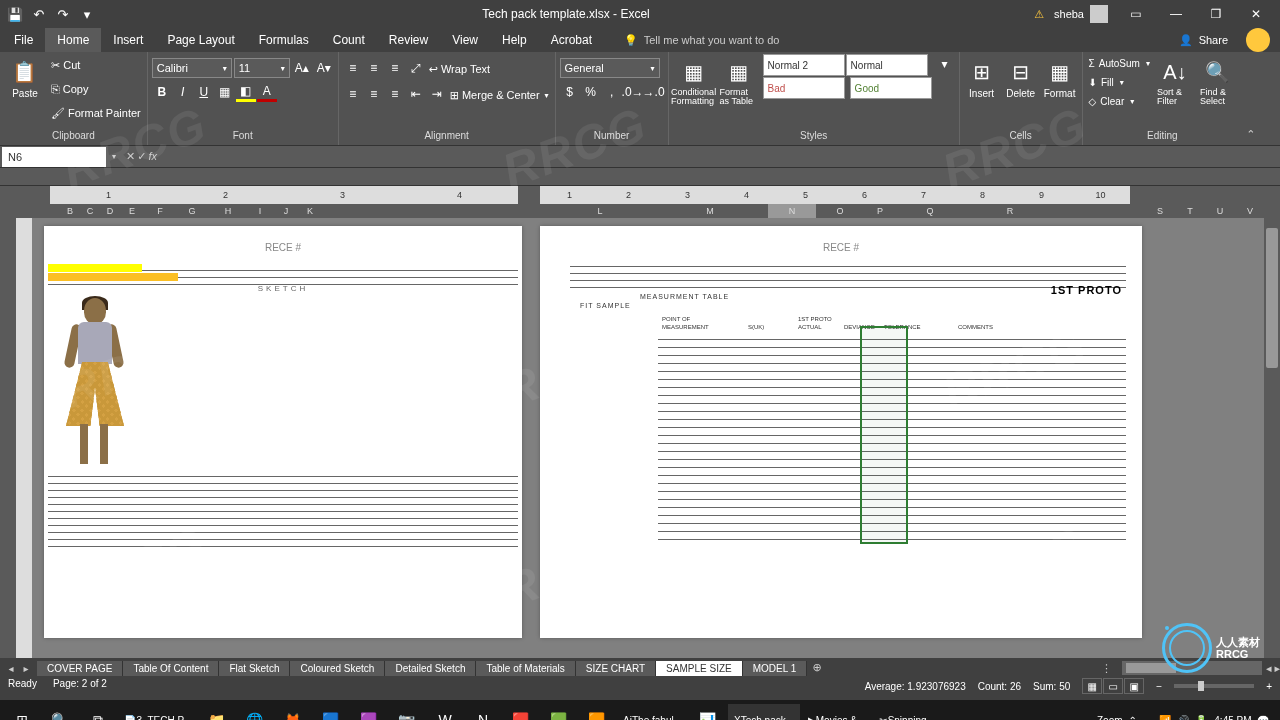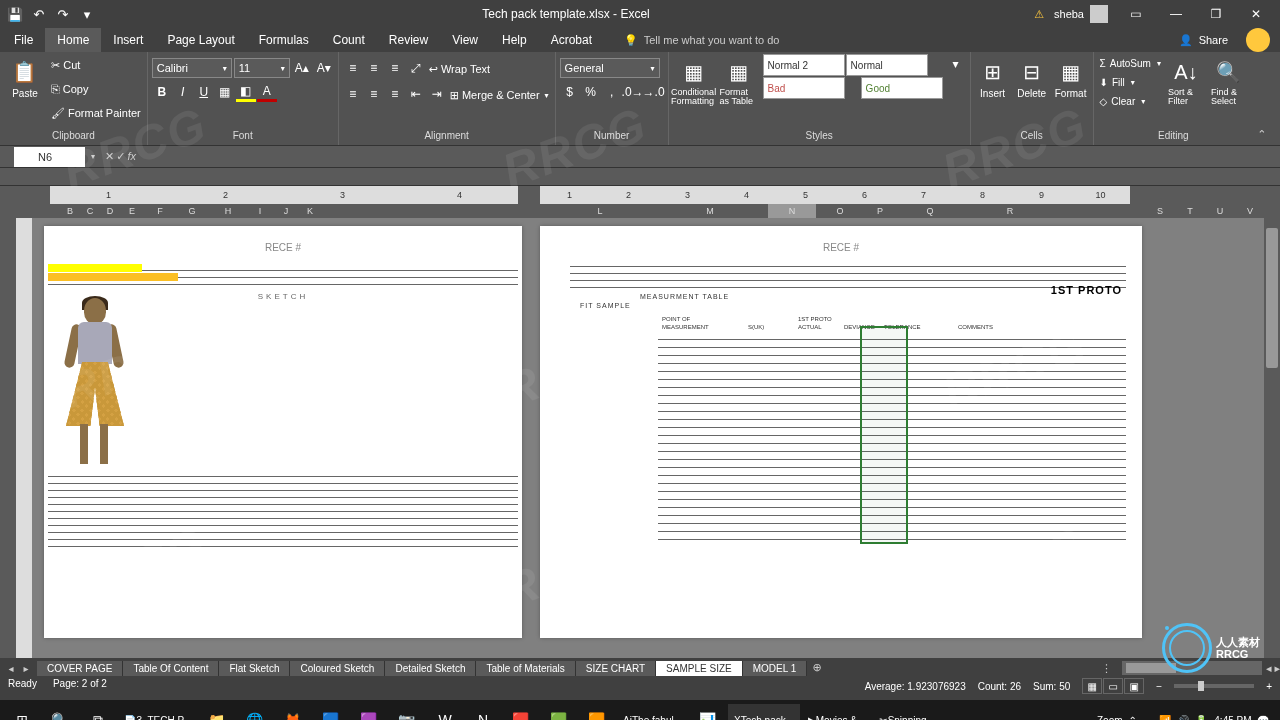--- a/index.html
+++ b/index.html
@@ -31,21 +31,21 @@
 .font-name{width:80px}
 .font-size{width:56px}
 .btnrow{display:flex;gap:1px}
 .mini-btn{width:20px;height:20px;display:flex;align-items:center;justify-content:center;color:#fff;font-size:12px}
 .style-cell{width:82px;height:22px;background:#fff;color:#333;font-size:10px;padding:2px 4px;border:1px solid #999;display:flex;align-items:center}
 .style-cell.bad{color:#C0504D}
 .style-cell.good{color:#548235}
 .editing-col{display:flex;flex-direction:column;gap:1px}
 .editing-row{display:flex;align-items:center;gap:4px;color:#fff;font-size:10px;height:18px;padding:0 2px}
 .formula-bar{height:22px;background:#5a5a5a;display:flex;align-items:center;border-bottom:1px solid #333}
-.name-box{width:71px;height:20px;background:#fff;color:#333;font-size:11px;padding:0 24px;display:flex;align-items:center;margin-left:14px}
+.name-box{width:104px;height:20px;background:#fff;color:#333;font-size:11px;padding:0 6px;display:flex;align-items:center;margin-left:2px}
 .fx-btns{display:flex;gap:2px;padding:0 6px;color:#ccc}
 .fx-input{flex:1;background:#fff;color:#333;font-size:11px;padding:0 6px;height:20px;display:flex;align-items:center;margin-right:2px}
 .sub-bar{height:18px;background:#5a5a5a;border-bottom:1px solid #333}
 .workspace{height:472px;background:#808080;display:flex;flex-direction:column}
 .ruler-h{height:18px;background:#5a5a5a;display:flex;position:relative;color:#ccc;font-size:9px}
 .ruler-seg{position:absolute;top:0;height:18px;background:#ddd;color:#333;display:flex;align-items:center;font-size:9px;overflow:hidden}
 .ruler-seg span{flex:1;text-align:center}
 .col-headers{height:14px;background:#5a5a5a;display:flex;position:relative;color:#ddd;font-size:9px}
 .col-h{position:absolute;top:0;height:14px;display:flex;align-items:center;justify-content:center;width:20px}
 .sheet-area{flex:1;display:flex;position:relative;background:#808080}
@@ -54,21 +54,21 @@
 .pages{flex:1;position:relative;overflow:hidden}
 .page{position:absolute;background:#fff;box-shadow:0 0 4px rgba(0,0,0,.3)}
 .page1{left:12px;top:8px;width:478px;height:412px}
 .page2{left:508px;top:8px;width:602px;height:412px}
 .page-header{position:absolute;top:16px;left:50%;transform:translateX(-50%);font-size:10px;color:#888}
 .p1-highlights{position:absolute;top:38px;left:4px}
 .hl1{width:94px;height:8px;background:#ffff00}
 .hl2{width:130px;height:8px;background:#fbbf24;margin-top:1px}
 .p1-lines{position:absolute;top:38px;left:4px;right:4px}
 .hline{height:7px;border-bottom:1px solid #666}
-.sketch-label{position:absolute;top:66px;left:50%;transform:translateX(-50%);font-size:8px;letter-spacing:3px;color:#666}
+.sketch-label{position:absolute;top:58px;left:50%;transform:translateX(-50%);font-size:8px;letter-spacing:3px;color:#666}
 .figure{position:absolute;top:72px;left:14px;width:80px;height:174px}
 .fig-head{position:absolute;top:0;left:26px;width:22px;height:26px;background:#8B6F47;border-radius:50% 50% 45% 45%}
 .fig-hair{position:absolute;top:-2px;left:24px;width:26px;height:14px;background:#3a2a1a;border-radius:50% 50% 0 0}
 .fig-torso{position:absolute;top:24px;left:20px;width:34px;height:42px;background:#A8A8B8;border-radius:6px 6px 0 0}
 .fig-arm-l{position:absolute;top:26px;left:10px;width:10px;height:44px;background:#8B6F47;border-radius:5px;transform:rotate(12deg)}
 .fig-arm-r{position:absolute;top:26px;left:52px;width:10px;height:44px;background:#8B6F47;border-radius:5px;transform:rotate(-12deg)}
 .fig-pants{position:absolute;top:64px;left:8px;width:58px;height:64px;background:#D4A143;background-image:repeating-linear-gradient(45deg,#C9983A 0 3px,transparent 3px 6px),repeating-linear-gradient(-45deg,#C9983A 0 3px,transparent 3px 6px);clip-path:polygon(28% 0,72% 0,100% 100%,58% 100%,50% 40%,42% 100%,0 100%)}
 .fig-leg-l{position:absolute;top:126px;left:22px;width:8px;height:40px;background:#8B6F47}
 .fig-leg-r{position:absolute;top:126px;left:42px;width:8px;height:40px;background:#8B6F47}
 .p1-btm-lines{position:absolute;top:244px;left:4px;right:4px}
@@ -267,21 +267,21 @@
         </div>
       <div class="big-btn">
           <div class="ico">▦</div>
           <span style="font-size:9px;line-height:1">Format as Table</span>
         </div>
       <div class="vstack" style="gap:1px">
         <div style="display:flex;gap:1px">
           <div class="style-cell">Normal 2</div>
           <div class="style-cell">Normal</div>
         </div>
-        <div style="display:flex;gap:16px">
+        <div style="display:flex;gap:5px">
           <div class="style-cell bad">Bad</div>
           <div class="style-cell good">Good</div>
         </div>
       </div>
       <div class="vstack" style="justify-content:center">
           <div class="mini-btn">▾</div>
         </div>
     </div>
     <div class="rgroup-label">Styles</div>
   </div>

